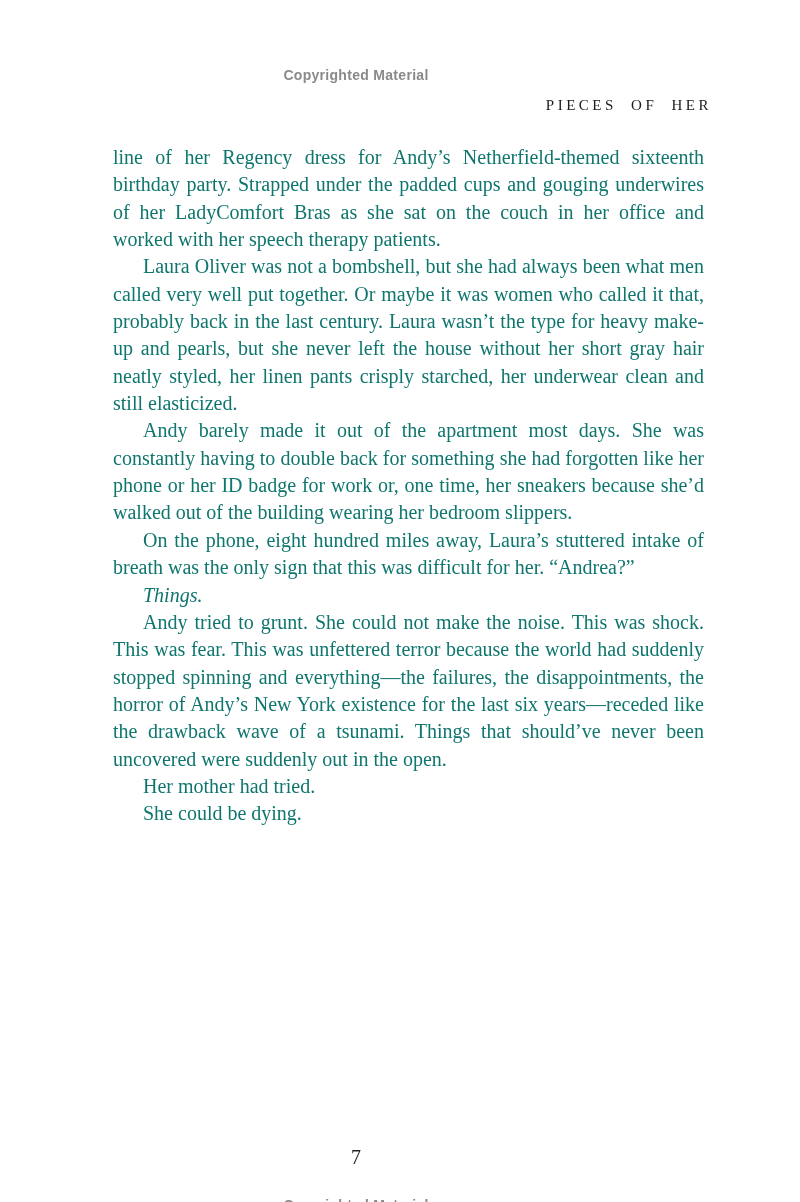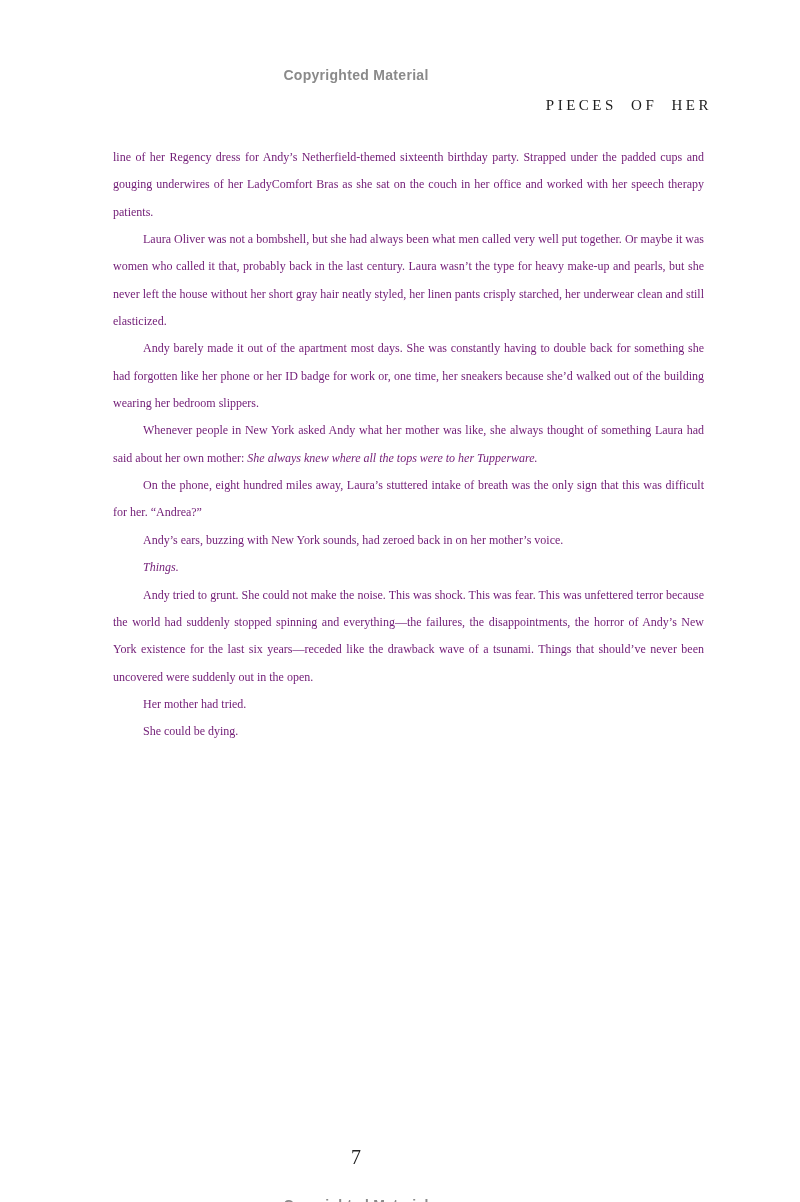--- a/index.html
+++ b/index.html
@@ -39,23 +39,23 @@
     color: #1c1c1c;
     letter-spacing: 3.5px;
     word-spacing: 7px;
   }
   .book-text {
     position: absolute;
     top: 104px;
     left: 113px;
     width: 591px;
     font-family: "Liberation Serif", serif;
-    font-size: 12px;
+    font-size: 20px;
     line-height: 27.35px;
-    color: #701a75;
+    color: #0f766e;
     text-align: justify;
   }
   .book-text p {
     margin: 0;
     padding: 0;
     text-indent: 30px;
   }
   .book-text p.no-indent {
     text-indent: 0;
   }
@@ -79,23 +79,21 @@
 <div class="book-page">
 
   <div class="copyright-banner copyright-top">Copyrighted Material</div>
 
   <div class="running-title">PIECES OF HER</div>
 
   <div class="book-text">
       <p class="no-indent"><span>line of her Regency dress for Andy’s Netherfield-themed sixteenth birthday party. Strapped under the padded cups and gouging underwires of her LadyComfort Bras as she sat on the couch in her office and worked with her speech therapy patients.</span></p>
       <p><span>Laura Oliver was not a bombshell, but she had always been what men called very well put together. Or maybe it was women who called it that, probably back in the last century. Laura wasn’t the type for heavy make-up and pearls, but she never left the house without her short gray hair neatly styled, her linen pants crisply starched, her underwear clean and still elasticized.</span></p>
       <p><span>Andy barely made it out of the apartment most days. She was constantly having to double back for something she had forgotten like her phone or her ID badge for work or, one time, her sneakers because she’d walked out of the building wearing her bedroom slippers.</span></p>
-      <p><span>Whenever people in New York asked Andy what her mother was like, she always thought of something Laura had said about her own mother: </span><span class="italic">She always knew where all the tops were to her Tupperware.</span></p>
       <p><span>On the phone, eight hundred miles away, Laura’s stuttered intake of breath was the only sign that this was difficult for her. “Andrea?”</span></p>
-      <p><span>Andy’s ears, buzzing with New York sounds, had zeroed back in on her mother’s voice.</span></p>
       <p><span class="italic">Things.</span></p>
       <p><span>Andy tried to grunt. She could not make the noise. This was shock. This was fear. This was unfettered terror because the world had suddenly stopped spinning and everything—the failures, the disappointments, the horror of Andy’s New York existence for the last six years—receded like the drawback wave of a tsunami. Things that should’ve never been uncovered were suddenly out in the open.</span></p>
       <p><span>Her mother had tried.</span></p>
       <p><span>She could be dying.</span></p>
     </div>
 
   <div class="page-number">7</div>
 
   <div class="copyright-banner copyright-bottom">Copyrighted Material</div>
 

